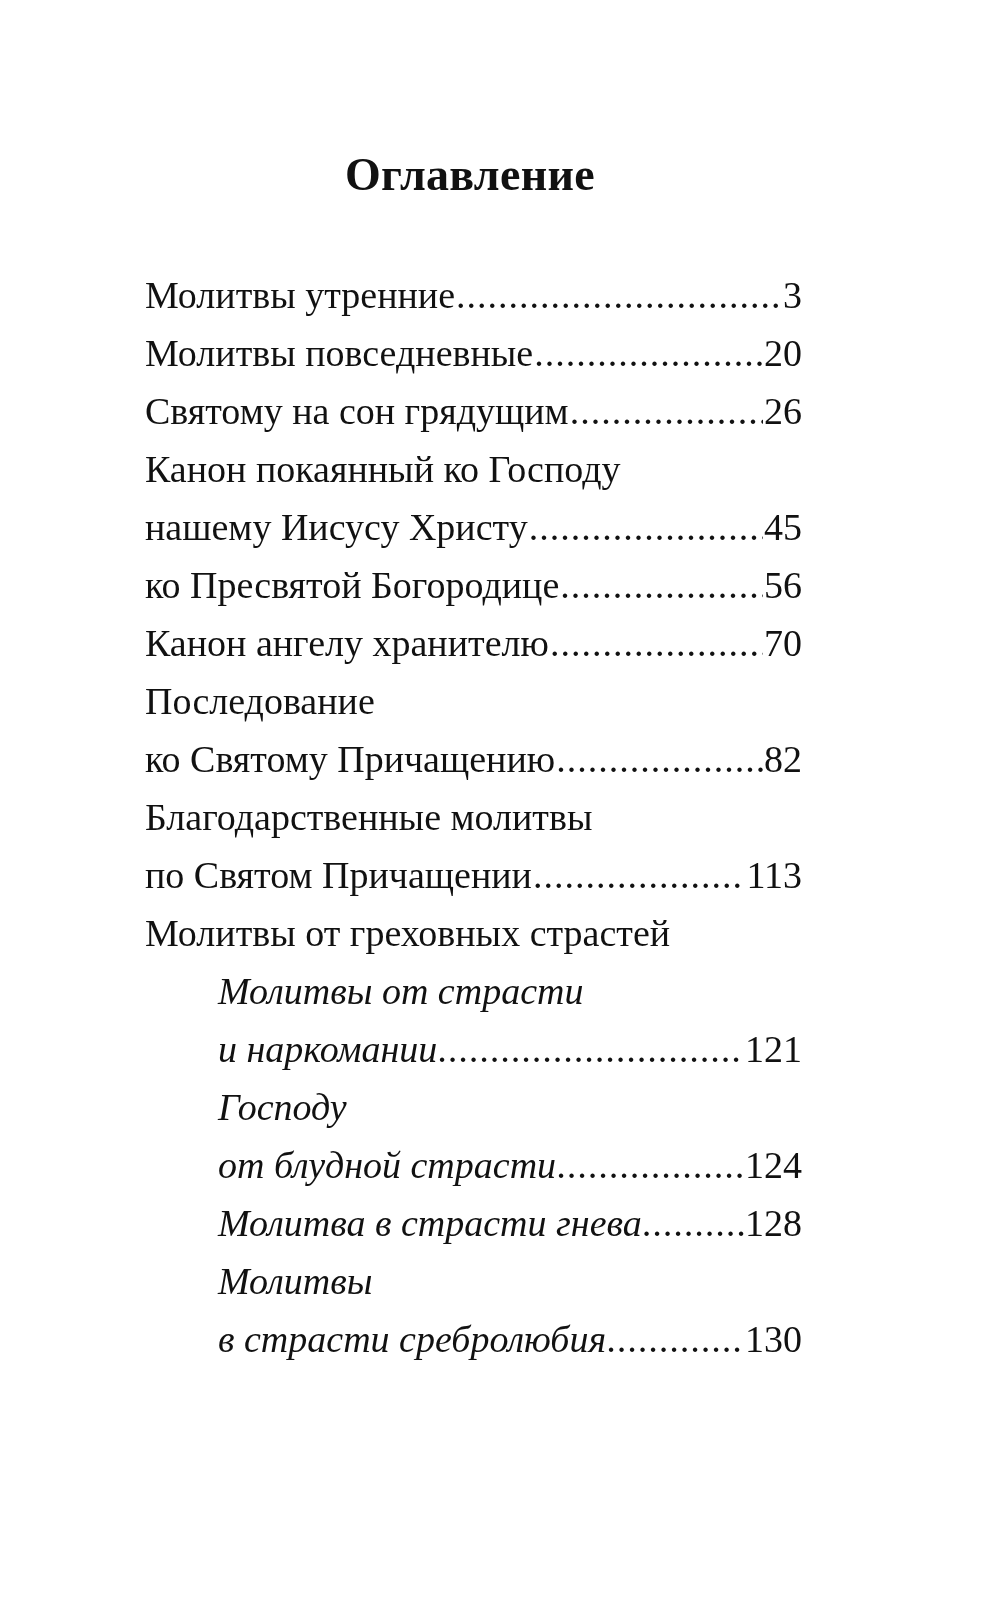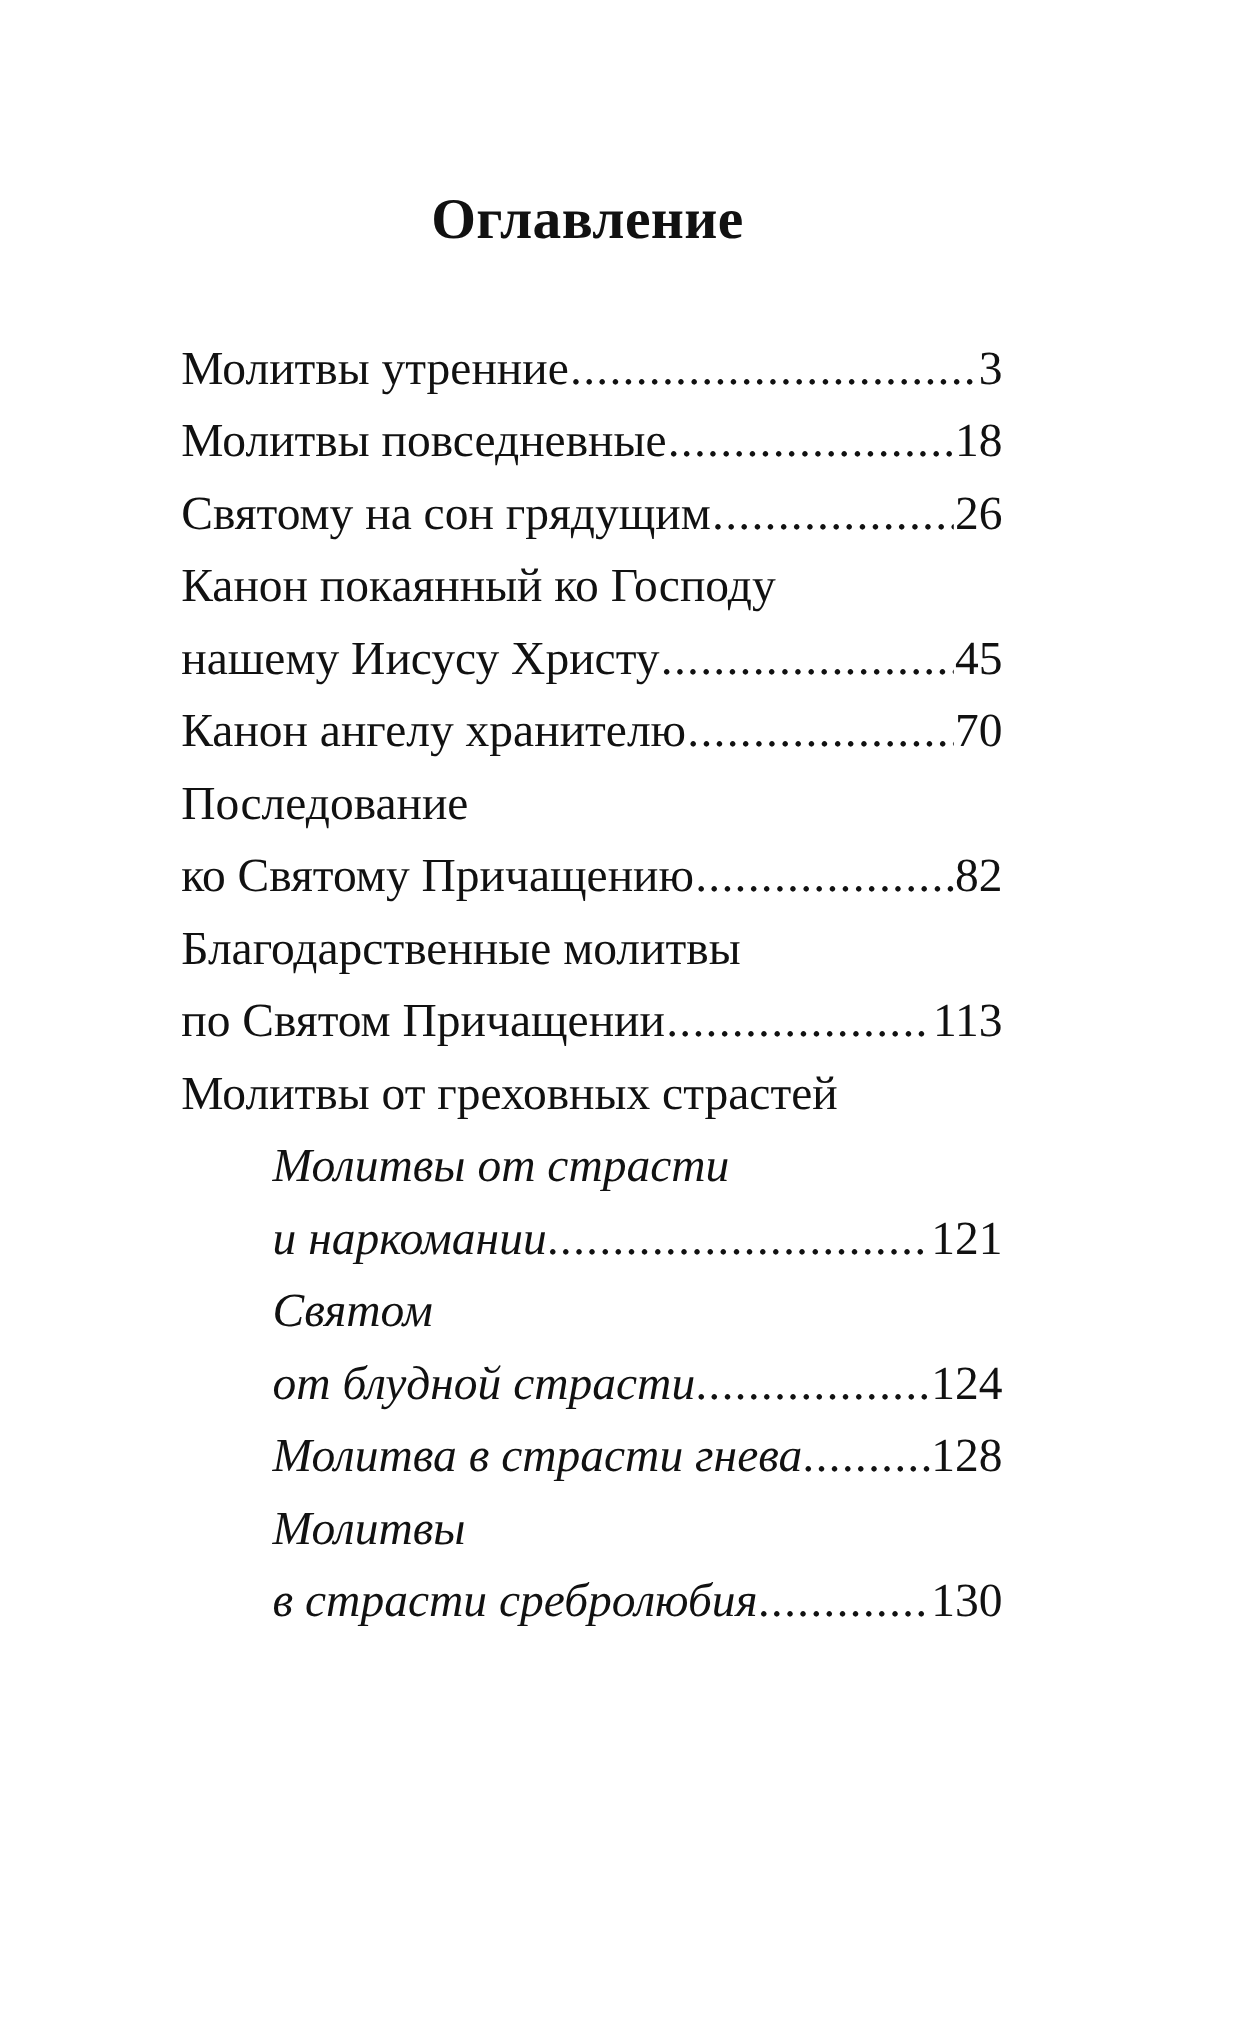--- a/index.html
+++ b/index.html
@@ -28,21 +28,21 @@
         <span class="txt">Молитвы утренние</span>
         <span class="dots"></span>
         <span class="pg">3</span>
       </div>
   </div>
 
   <div class="entry">
     <div class="line">
         <span class="txt">Молитвы повседневные</span>
         <span class="dots"></span>
-        <span class="pg">18</span>
+        <span class="pg">20</span>
       </div>
   </div>
 
   <div class="entry">
     <div class="line">
         <span class="txt">Святому на сон грядущим</span>
         <span class="dots"></span>
         <span class="pg">26</span>
       </div>
   </div>
@@ -52,20 +52,25 @@
         <span class="txt">Канон покаянный ко Господу</span>
       </div>
     <div class="line">
         <span class="txt">нашему Иисусу Христу</span>
         <span class="dots"></span>
         <span class="pg">45</span>
       </div>
   </div>
 
   <div class="entry">
+    <div class="line">
+        <span class="txt">ко Пресвятой Богородице</span>
+        <span class="dots"></span>
+        <span class="pg">56</span>
+      </div>
   </div>
 
   <div class="entry">
     <div class="line">
         <span class="txt">Канон ангелу хранителю</span>
         <span class="dots"></span>
         <span class="pg">70</span>
       </div>
   </div>
 
@@ -103,21 +108,21 @@
       </div>
     <div class="line">
         <span class="txt">и наркомании</span>
         <span class="dots"></span>
         <span class="pg" style="font-style:normal">121</span>
       </div>
   </div>
 
   <div class="entry sub">
     <div class="line nodots">
-        <span class="txt">Святом</span>
+        <span class="txt">Господу</span>
       </div>
     <div class="line">
         <span class="txt">от блудной страсти</span>
         <span class="dots"></span>
         <span class="pg" style="font-style:normal">124</span>
       </div>
   </div>
 
   <div class="entry sub">
     <div class="line">

